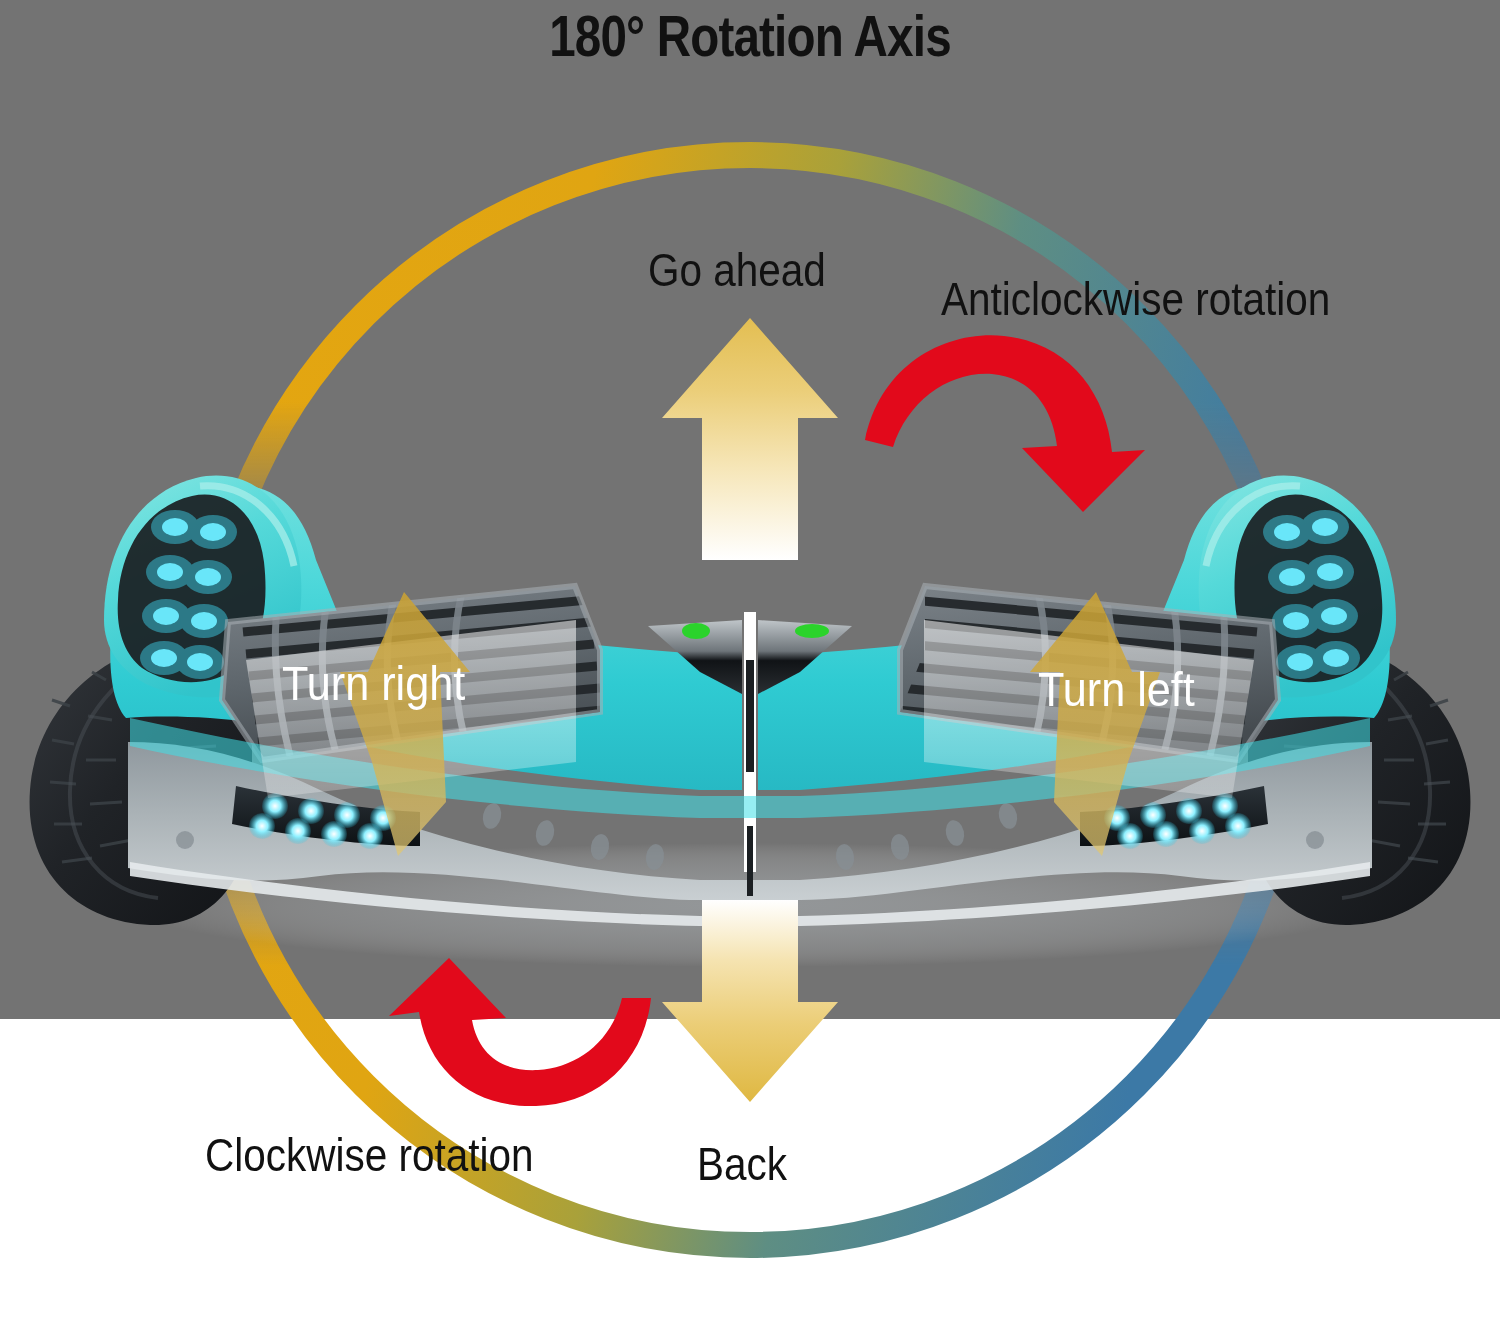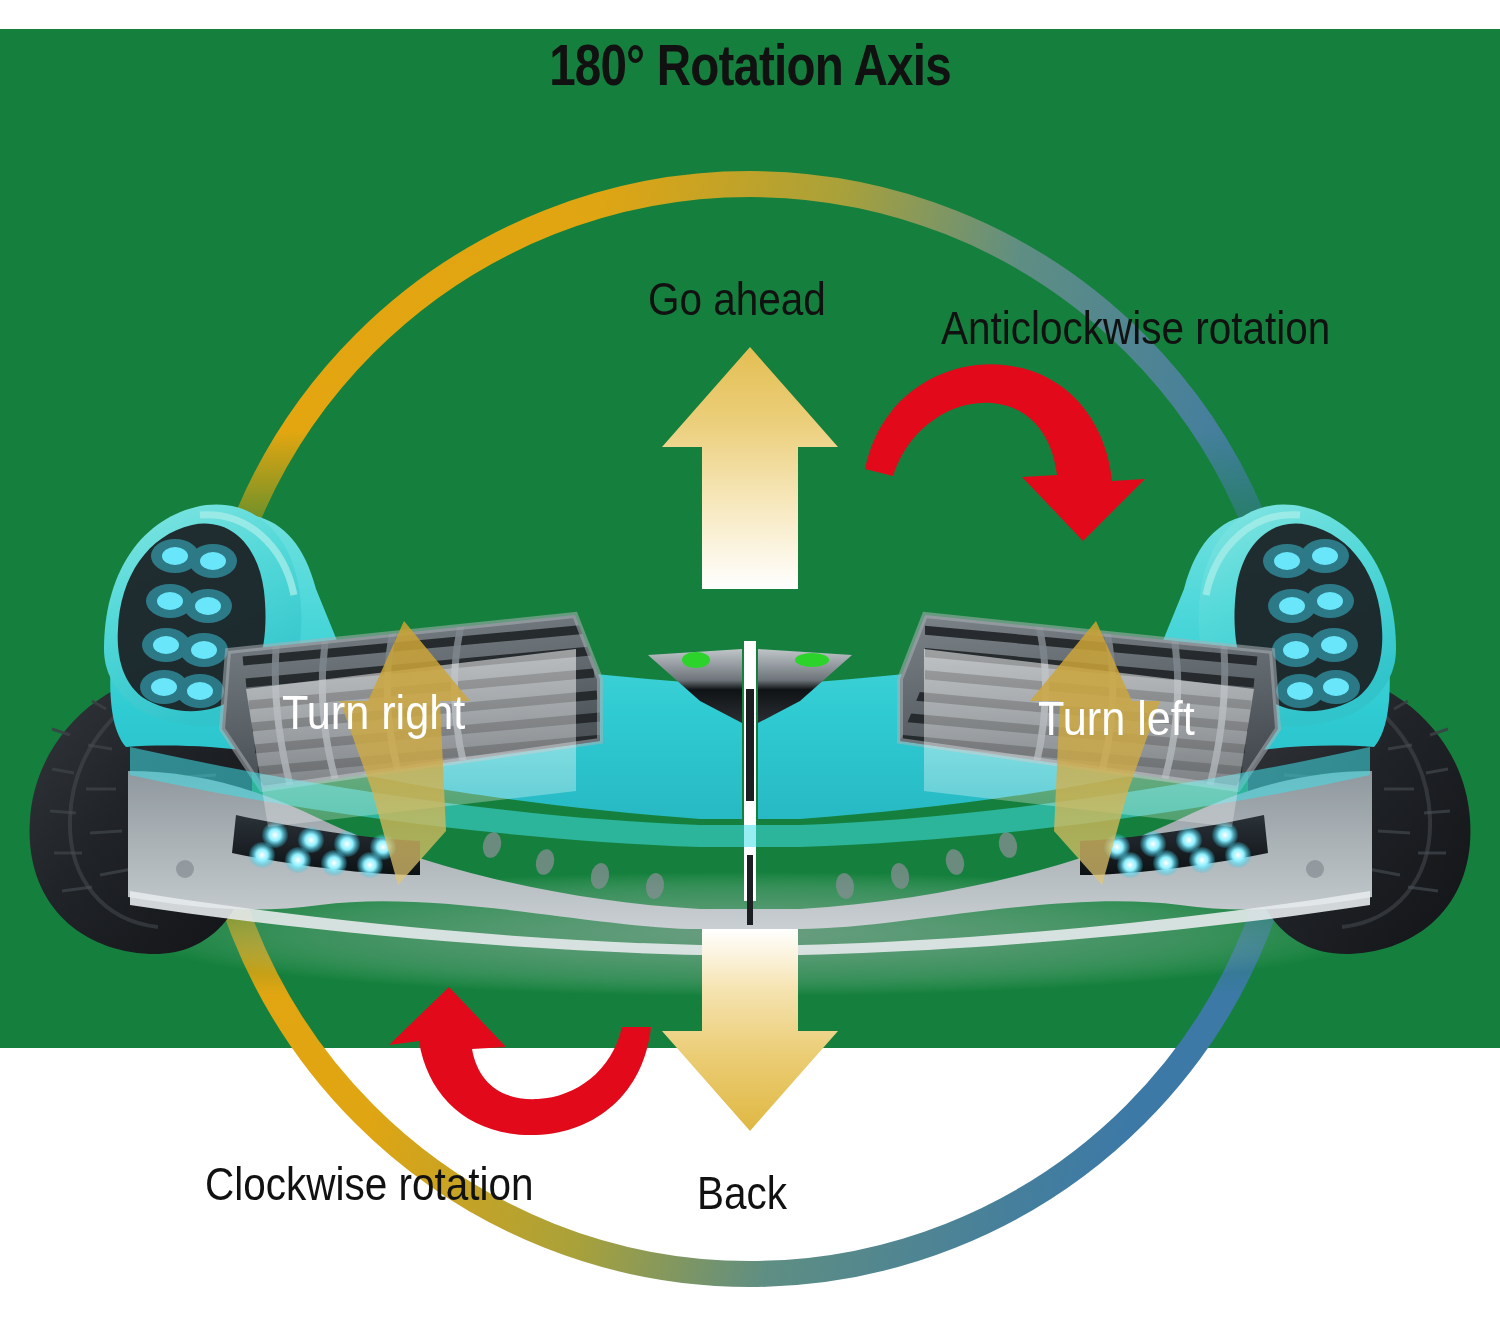--- a/index.html
+++ b/index.html
@@ -1,18 +1,18 @@
 <!DOCTYPE html>
 <html><head>
 <meta charset="utf-8">
 <style>
   html,body{margin:0;padding:0;background:#ffffff;}
   body{width:1500px;height:1341px;overflow:hidden;
        font-family:"Liberation Sans","DejaVu Sans",sans-serif;}
-  #stage{position:relative;width:1500px;height:1019px;background:#15803d;margin-top:29px;}
+  #stage{position:relative;width:1500px;height:1019px;background:#737373;}
 
   
   .title{
     position:absolute;left:0;top:2px;width:1500px;text-align:center;
     font-family:"Liberation Sans Narrow","Liberation Sans",sans-serif;
     font-weight:700;font-size:58px;letter-spacing:-1px;color:#111;
     transform:scaleX(.82);transform-origin:50% 50%;
     white-space:nowrap;
   }
 

